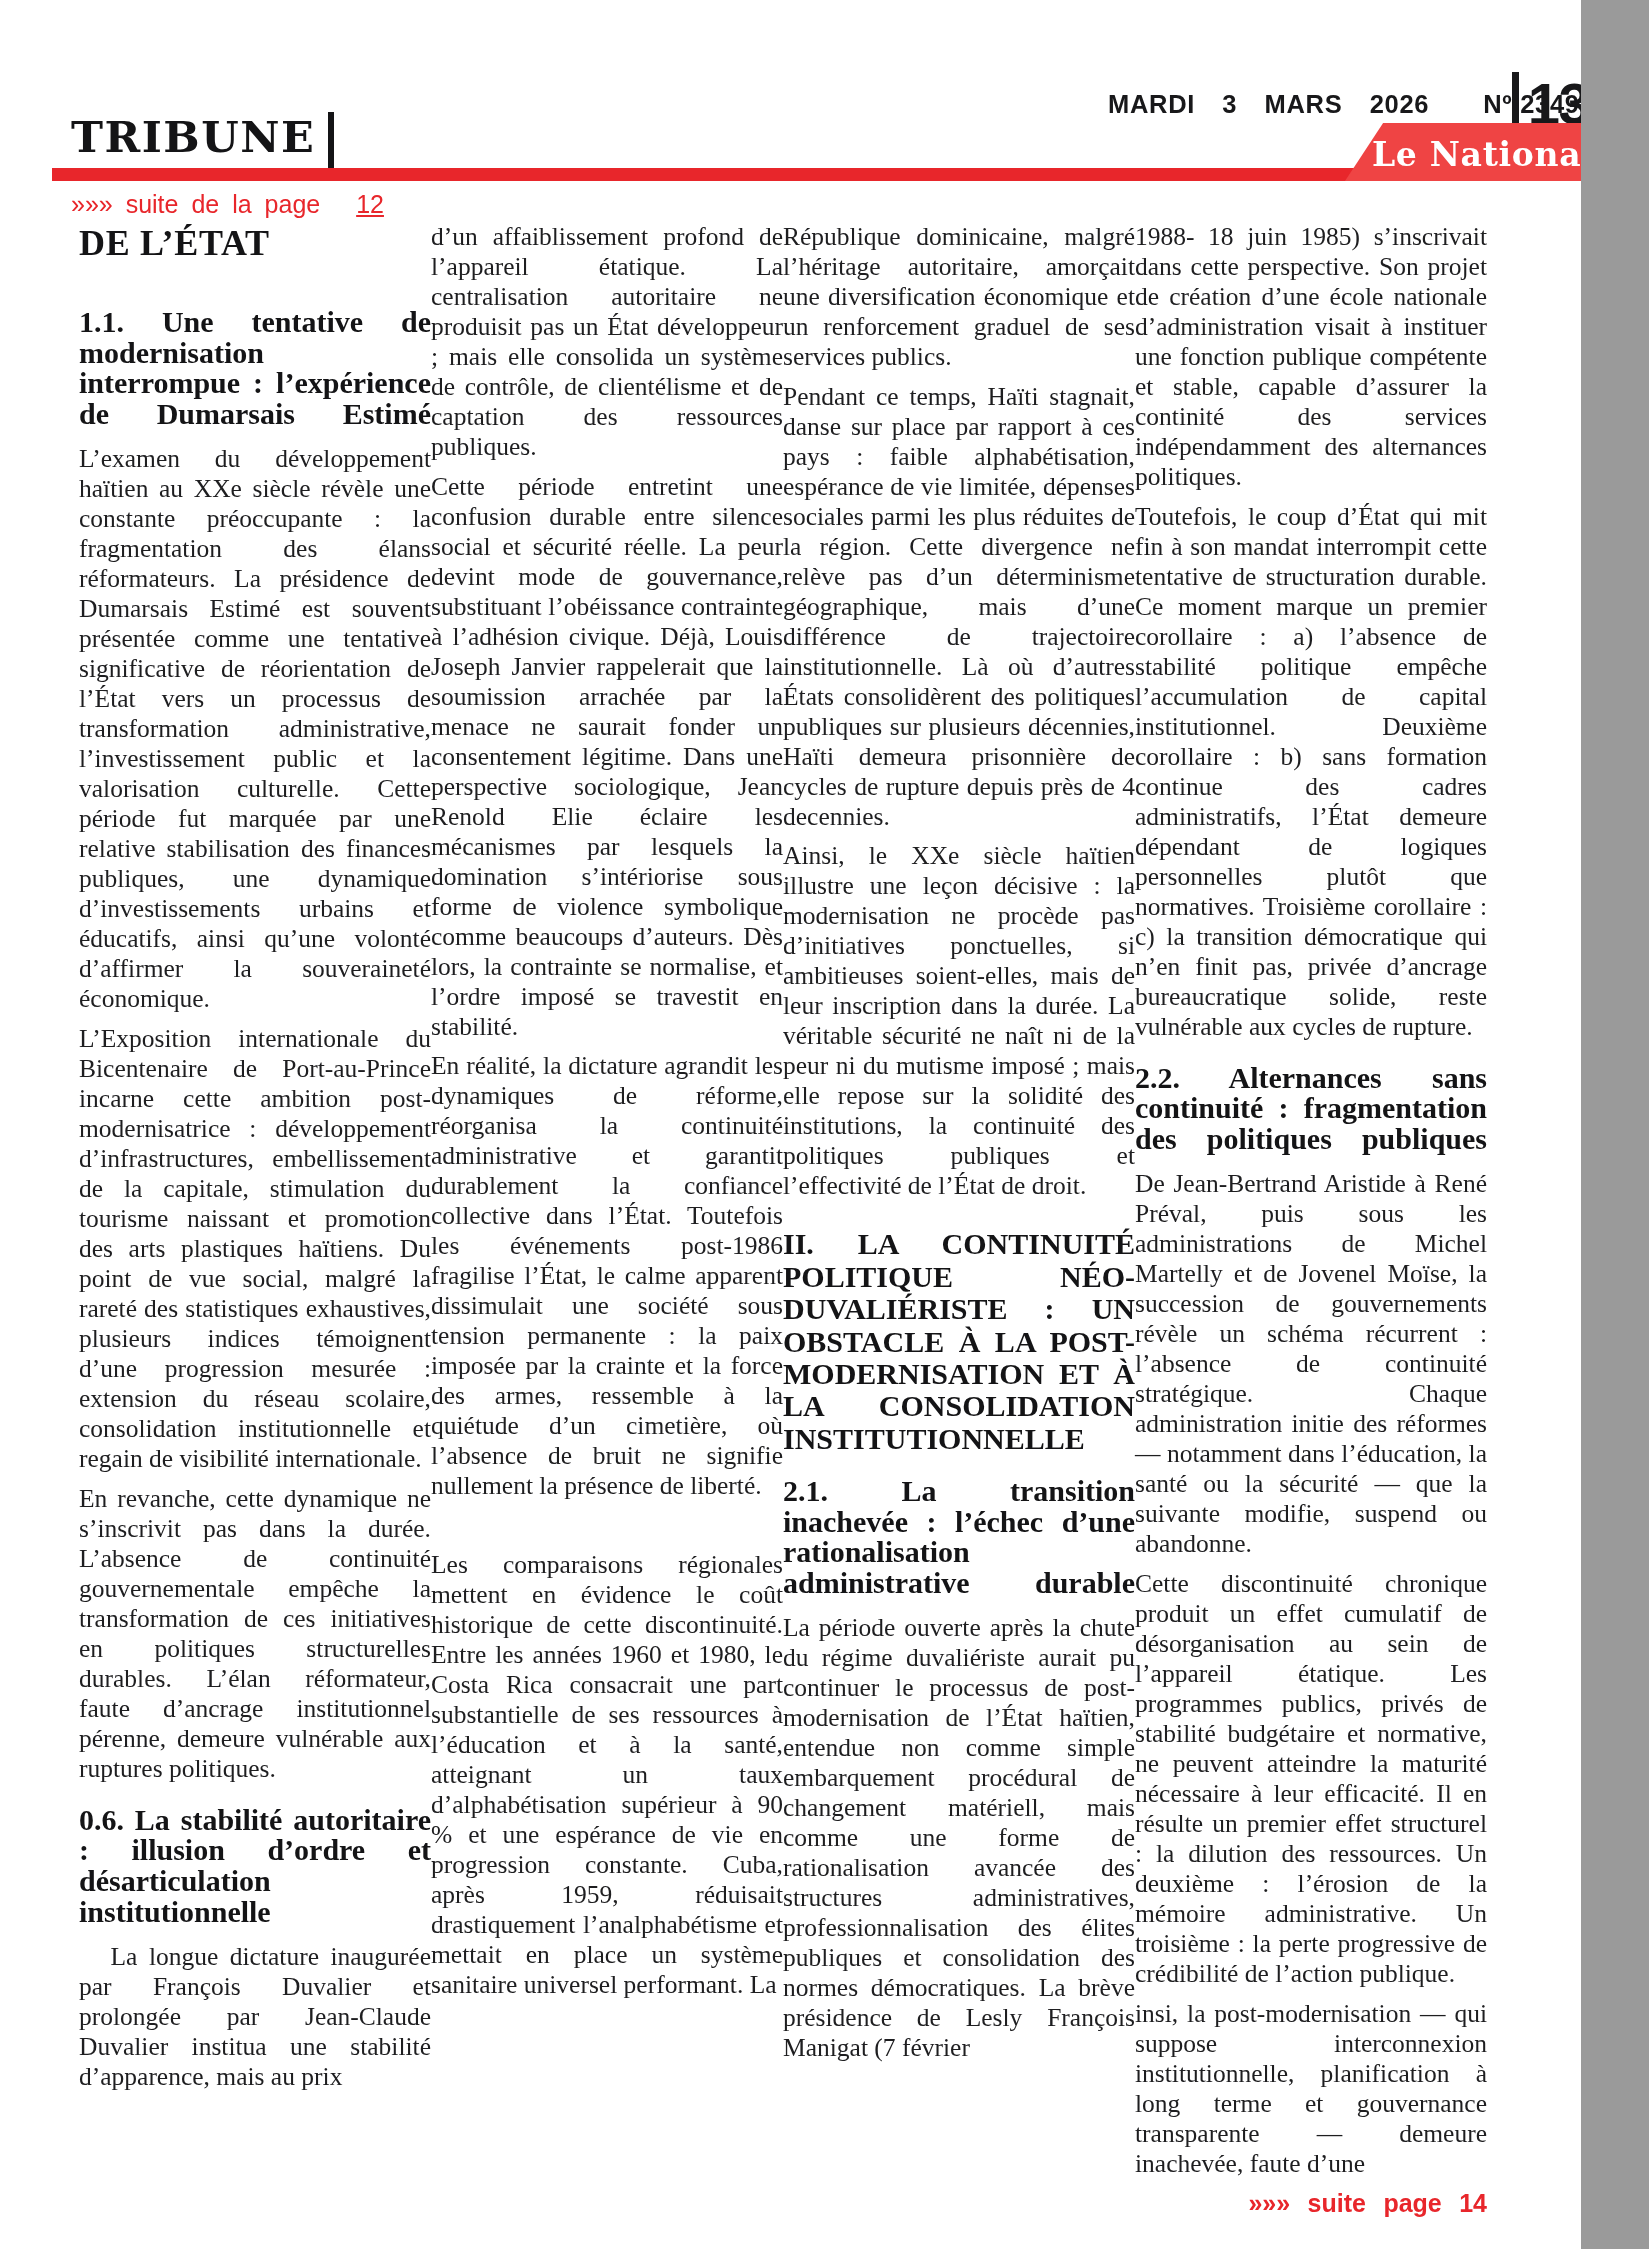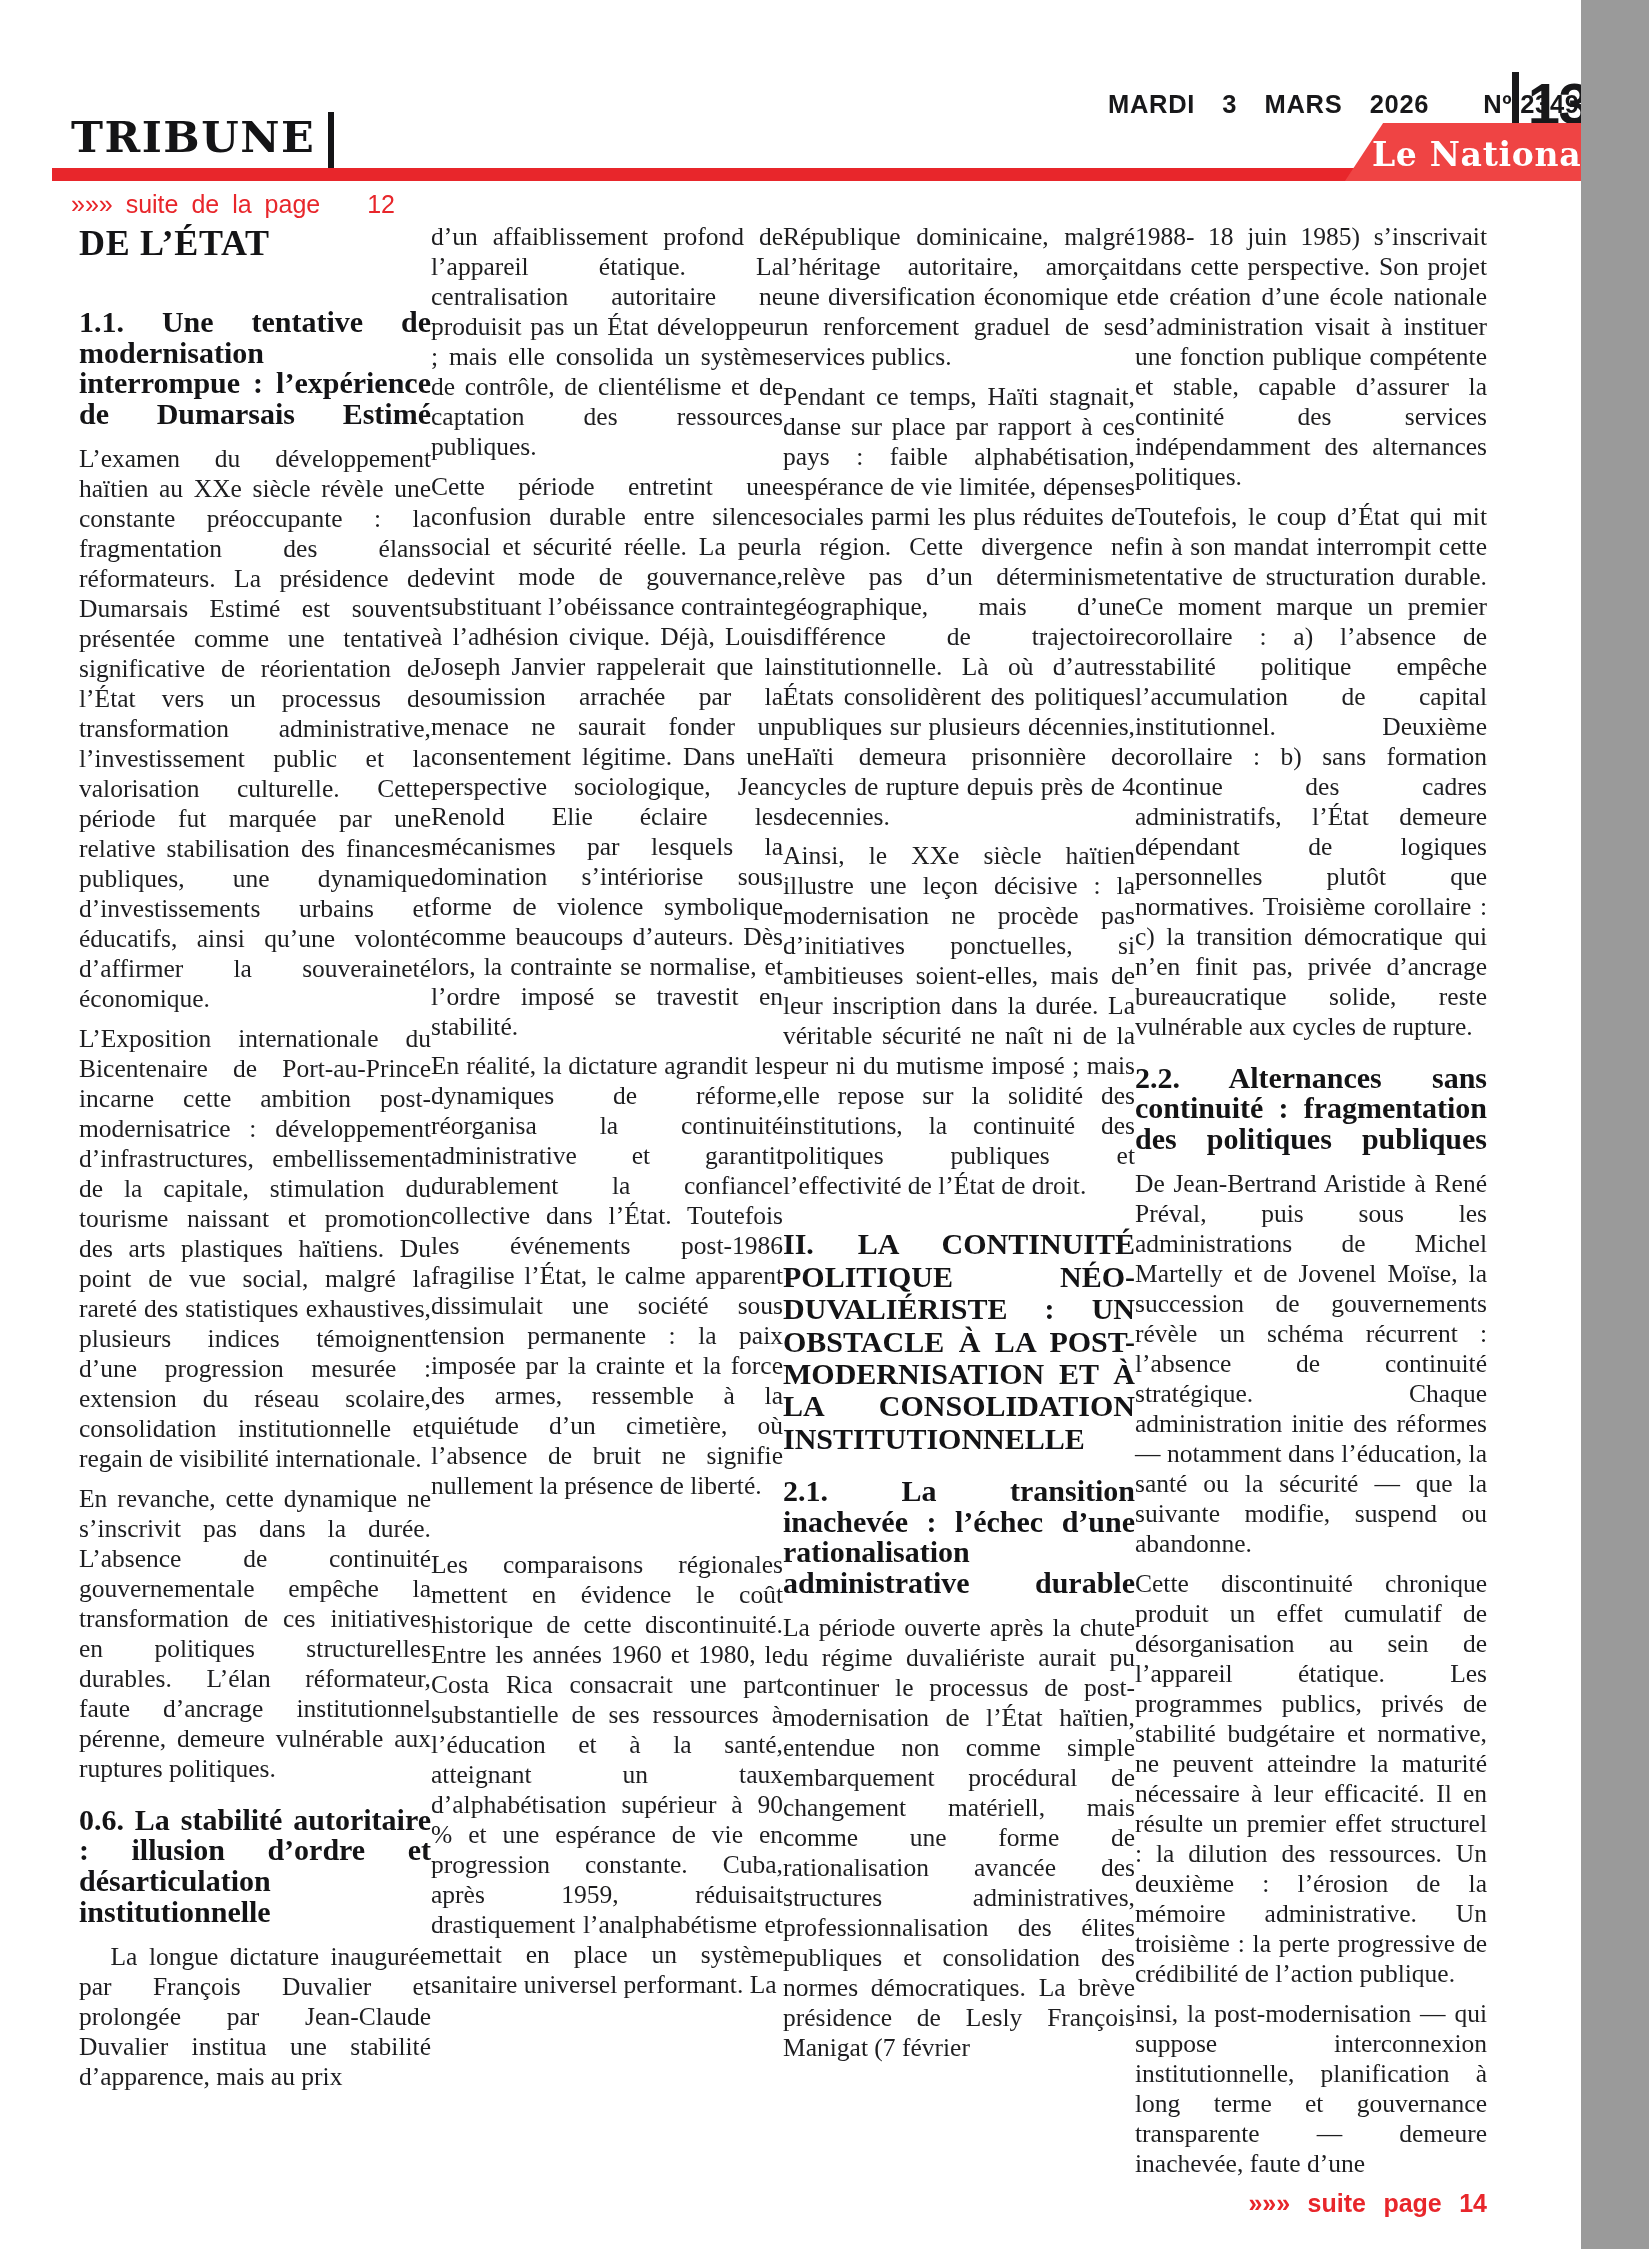--- a/index.html
+++ b/index.html
@@ -42,21 +42,21 @@
   }
   .brand-flag span {
     font-family:"DejaVu Serif", serif; font-weight:bold;
     font-size:33px; color:#ffffff; letter-spacing:0.7px; margin-top:4.5px;
   }
   .continued-from {
     position:absolute; left:71px; top:190px;
     font-family:"Liberation Sans", sans-serif;
     font-size:25px; word-spacing:6px; text-decoration:none;
   }
-  .continued-from .cf-page { margin-left:34px; }
+  .continued-from .cf-page { margin-left:23px;text-decoration:underline; }
   
   .columns {
     position:absolute; left:79px; top:222px; width:1494px;
     display:flex; 
   }
   .col { flex:0 0 352px; width:352px; }
   .block-headline {
     font-size:36px; font-weight:bold; letter-spacing:0.7px;
     color:#141416; margin:0 0 43px 0;
   }

